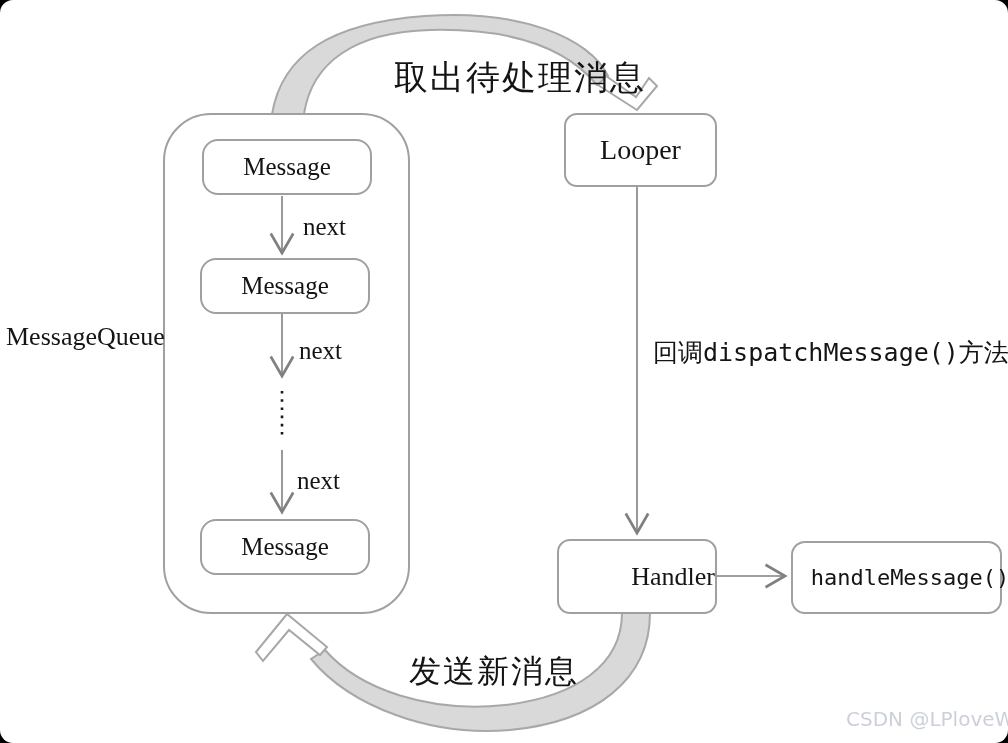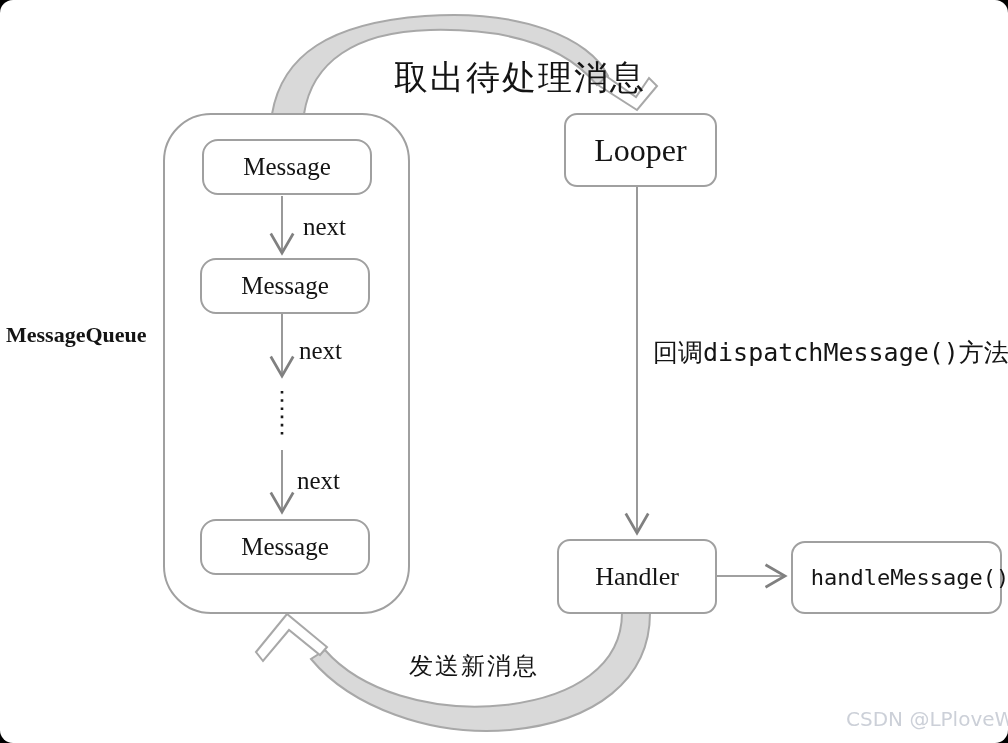--- a/index.html
+++ b/index.html
@@ -25,39 +25,39 @@
   .mq-container{
     left:163px;top:113px;width:247px;height:501px;
     border-radius:48px;
     background:transparent;
     z-index:2;
   }
   .msg{width:170px;height:56px;border-radius:16px;}
   .msg1{left:202px;top:139px;}
   .msg2{left:200px;top:258px;}
   .msg3{left:200px;top:519px;}
-  .looper{left:564px;top:113px;width:153px;height:74px;border-radius:13px;font-size:32px;}
-  .handler{left:557px;top:539px;width:160px;height:75px;border-radius:13px;font-size:26px;}
+  .looper{left:564px;top:113px;width:153px;height:74px;border-radius:13px;font-size:28px;}
+  .handler{left:557px;top:539px;width:160px;height:75px;border-radius:13px;font-size:26px;justify-content:flex-end;}
   .handlemsg{
     left:791px;top:541px;width:211px;height:73px;border-radius:14px;
     font-family:"DejaVu Sans Mono","Liberation Mono",monospace;
     font-size:22px;
     padding-left:27px;
   }
   .lbl{position:absolute;z-index:3;white-space:nowrap;line-height:1.15;}
-  .lbl-mq{left:6px;top:322px;font-size:22px;font-weight:bold;}
+  .lbl-mq{left:6px;top:322px;font-size:26px;}
   .lbl-take{left:394px;top:58px;font-size:34px;letter-spacing:2px;}
   .lbl-next1{left:303px;top:213px;font-size:25px;}
   .lbl-next2{left:299px;top:337px;font-size:25px;}
   .lbl-next3{left:297px;top:467px;font-size:25px;}
   .lbl-dispatch{
     left:653px;top:339px;font-size:25px;
     font-family:"DejaVu Sans Mono","Liberation Mono",monospace;
   }
-  .lbl-send{left:409px;top:653px;font-size:24px;letter-spacing:2px;}
+  .lbl-send{left:409px;top:653px;font-size:32px;letter-spacing:2px;}
   .watermark{
     left:846px;top:708px;width:158px;
     font-family:"DejaVu Sans","Liberation Sans",sans-serif;
     font-size:20px;color:#ccd0d8;text-align:right;
   }
 </style>
 </head>
 <body>
 
 <div class="page">

